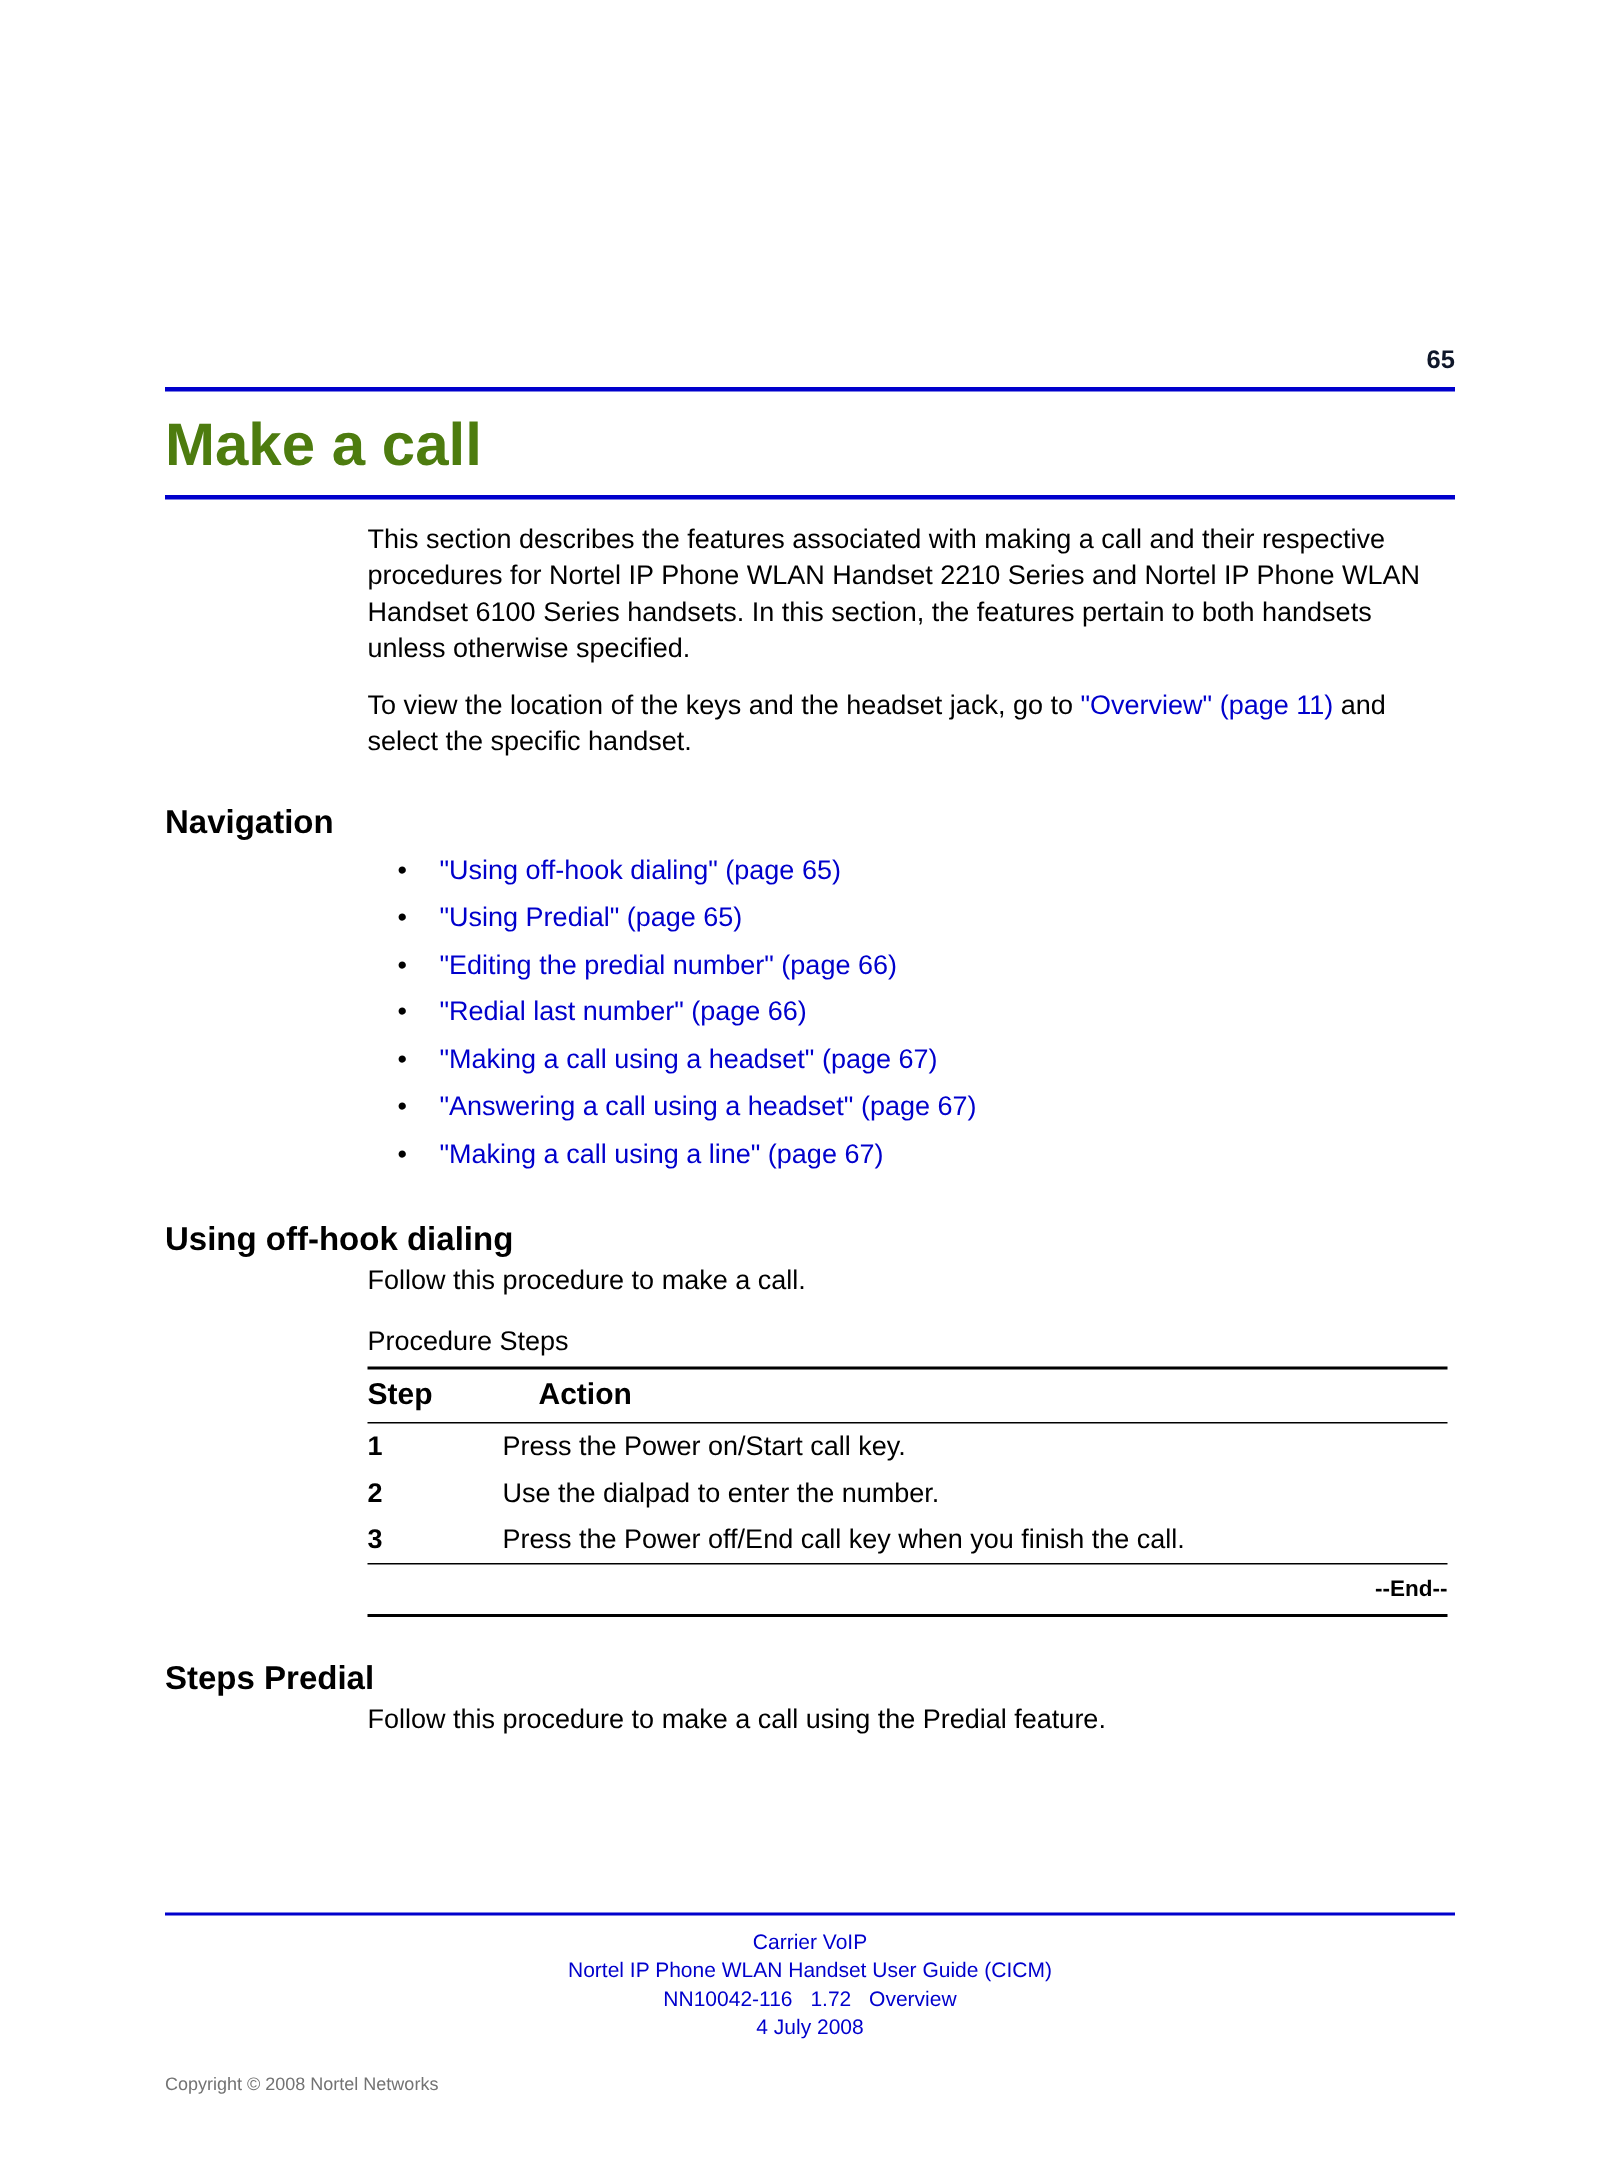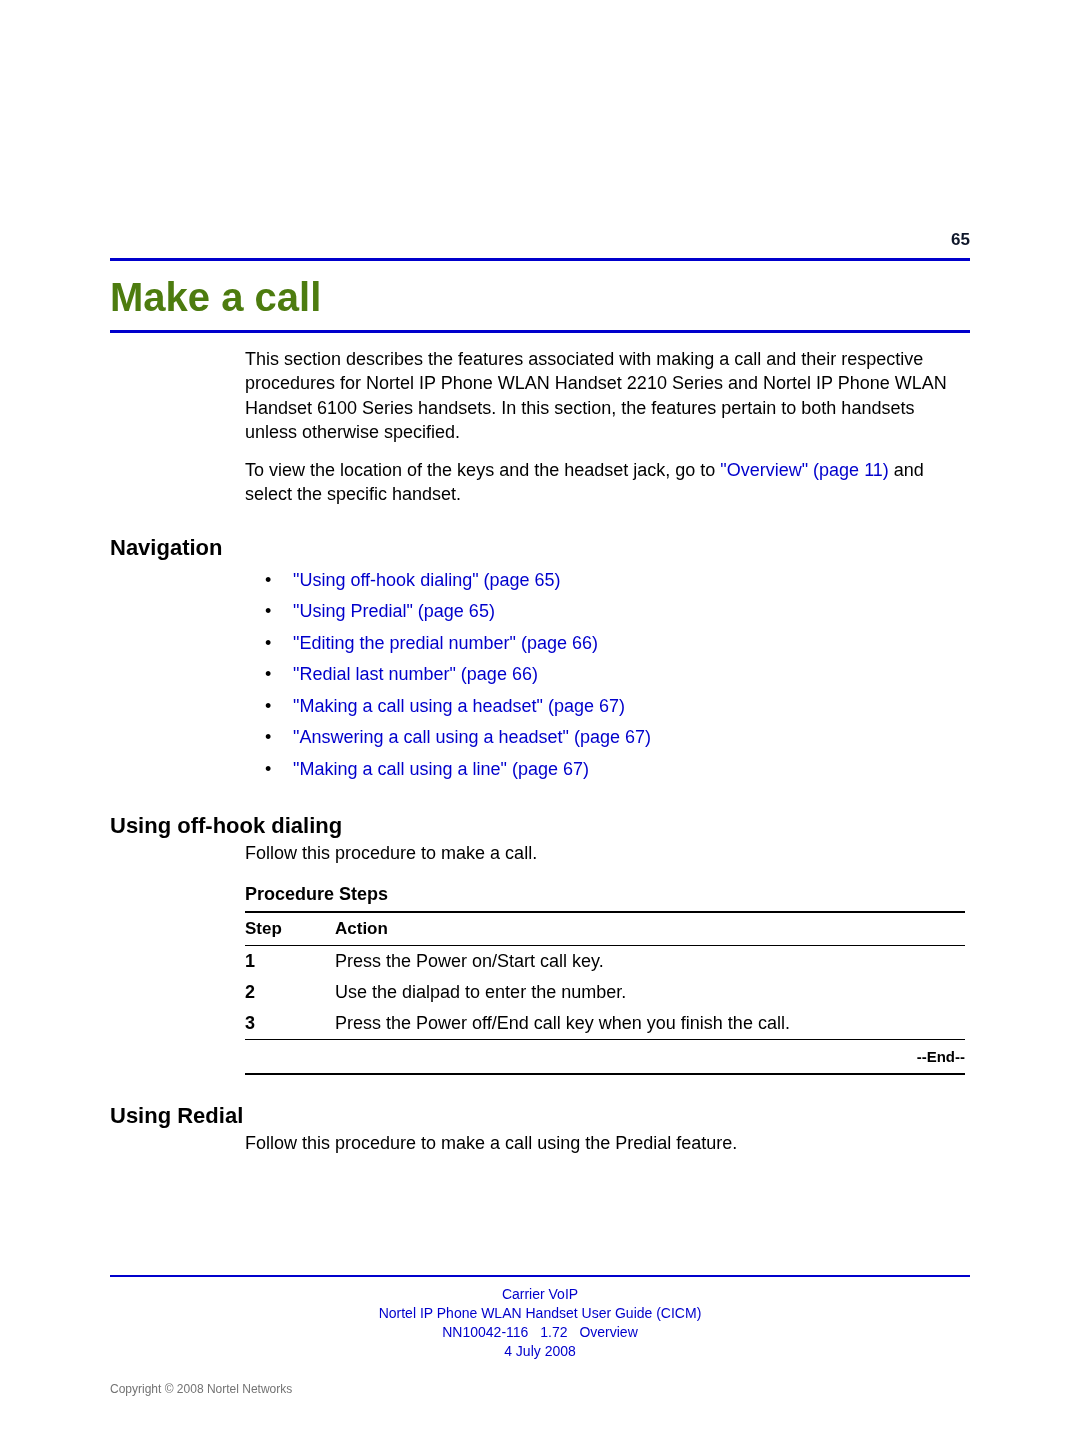--- a/index.html
+++ b/index.html
@@ -48,21 +48,21 @@
     color: #0000cc;
     cursor: pointer;
   }
   .h2 {
     font-size: 22px;
     font-weight: bold;
     margin: 28px 0 2px 0;
   }
   .h3 {
     font-size: 18px;
-    font-weight: bold;
+    font-weight: normal;
     margin: 18px 0 4px 135px;
   }
   ul.nav-list {
     margin: 4px 0 0 155px;
     padding: 0;
     list-style: none;
   }
   ul.nav-list li {
     font-size: 18px;
     line-height: 1.75;
@@ -81,22 +81,23 @@
   }
   .proc-table {
     margin: 6px 0 0 135px;
     width: 720px;
   }
   .tbl-rule-thick { border-top:2.5px solid #000; margin:0; }
   .tbl-rule-thin  { border-top:1px solid #000; margin:0; }
   .tbl-head {
     display:flex;
     font-weight:bold;
-    font-size:17px;
+    font-size:20px;
     padding:6px 0;
+    gap:24px;
   }
   .tbl-row {
     display:flex;
     font-size:18px;
     padding:5px 0;
   }
   .col-step { width:90px; font-weight:bold; }
   .col-action-head { flex:1; }
   .col-action { flex:1; font-weight:normal; }
   .tbl-end {
@@ -175,21 +176,21 @@
     </div>
     <div class="tbl-row">
       <div class="col-step">3</div>
       <div class="col-action">Press the Power off/End call key when you finish the call.</div>
     </div>
     <div class="tbl-rule-thin"></div>
     <div class="tbl-end">--End--</div>
     <div class="tbl-rule-thick"></div>
   </div>
 
-  <div class="h2">Using Redial</div>
+  <div class="h2">Steps Predial</div>
   <div class="body-text" style="margin-top:2px;">Follow this procedure to make a call using the Predial feature.</div>
 
   <div class="footer-block">
     <div class="footer-rule"></div>
     <div class="footer-center">
       <div>Carrier VoIP</div>
       <div>Nortel IP Phone WLAN Handset User Guide (CICM)</div>
       <div>
         <span class="footer-doc">NN10042-116</span>
         <span class="footer-doc">1.72</span>

